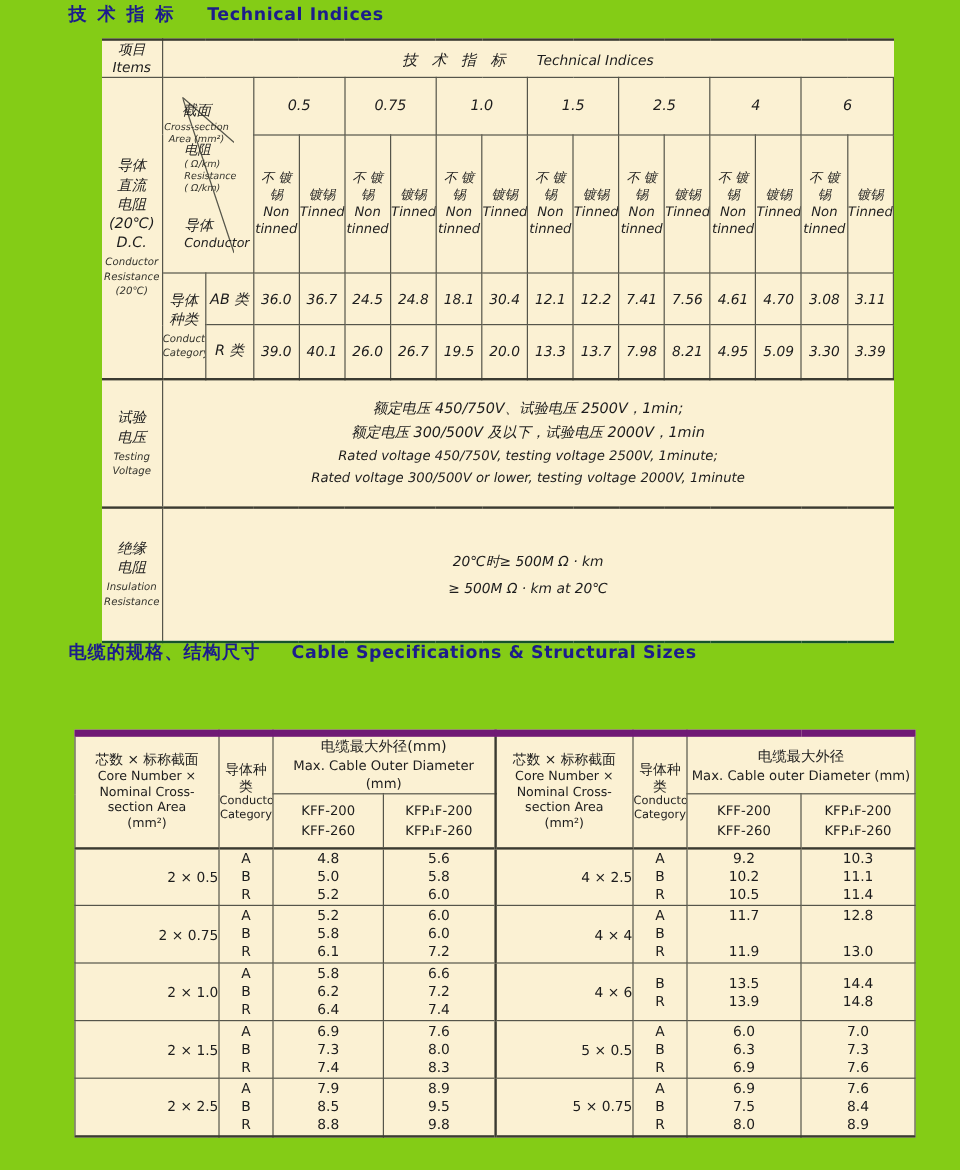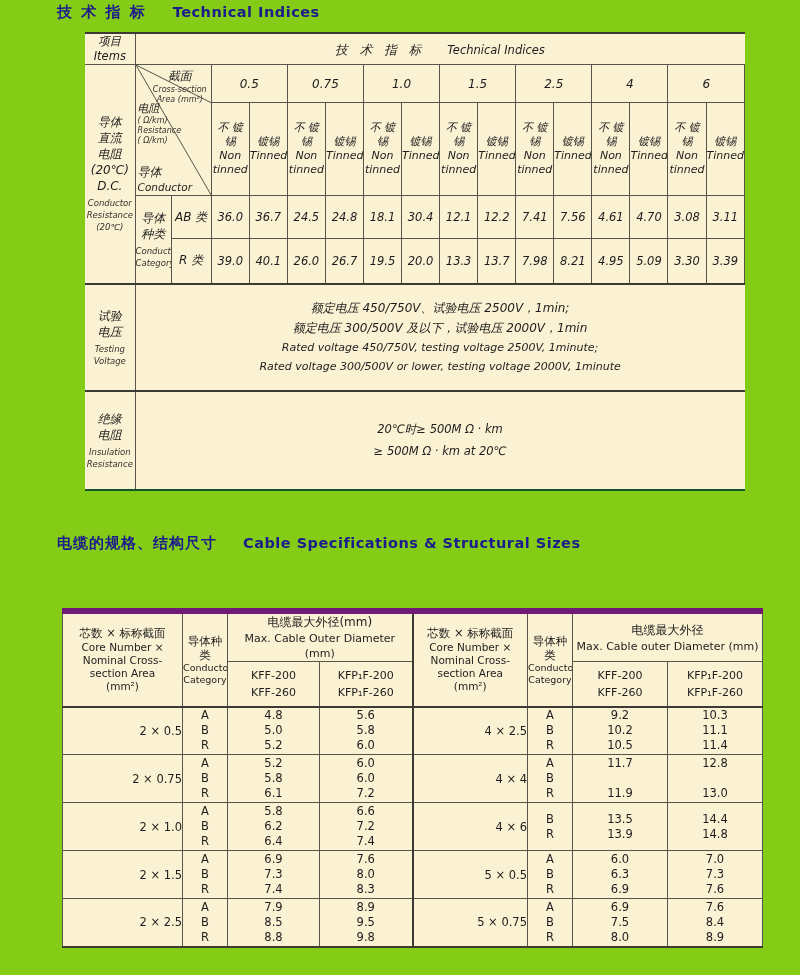--- a/index.html
+++ b/index.html
@@ -85,21 +85,21 @@
       <td rowspan="4" class="rowlabel nl">
         <div class="cn">导体
 直流
 电阻
 (20℃)
 D.C.</div>
         <div class="en">Conductor
 Resistance
 (20℃)</div>
       </td>
-      <td rowspan="2" colspan="2" style="padding:0;margin-left:15px;">
+      <td rowspan="2" colspan="2" style="padding:16px;margin-left:15px;">
         <div class="diag-wrap">
           <svg viewBox="0 0 100 100" preserveAspectRatio="none">
             <line x1="0" y1="0" x2="100" y2="29" stroke="#55554a" stroke-width="1" vector-effect="non-scaling-stroke"></line>
             <line x1="0" y1="0" x2="100" y2="100" stroke="#55554a" stroke-width="1" vector-effect="non-scaling-stroke"></line>
           </svg>
           <div class="d-cs">
             <div class="cn">截面</div>
             <div class="en">Cross-section
 Area (mm²)</div>
           </div>
@@ -214,21 +214,21 @@
         <div class="en">Testing
 Voltage</div>
       </td>
       <td colspan="16" class="nr">
         <div class="volt-cn">额定电压 450/750V、试验电压 2500V，1min;
 额定电压 300/500V 及以下，试验电压 2000V，1min</div>
         <div class="volt-en">Rated voltage 450/750V, testing voltage 2500V, 1minute;
 Rated voltage 300/500V or lower, testing voltage 2000V, 1minute</div>
       </td>
     </tr>
-    <tr class="thick-top" style="height:99px">
+    <tr class="thick-top" style="height:112px">
       <td class="rowlabel nl">
         <div class="cn">绝缘
 电阻</div>
         <div class="en">Insulation
 Resistance</div>
       </td>
       <td colspan="16" class="insul nr">20℃时≥ 500M Ω · km
 ≥ 500M Ω · km at 20℃</td>
     </tr>
   </tbody>

